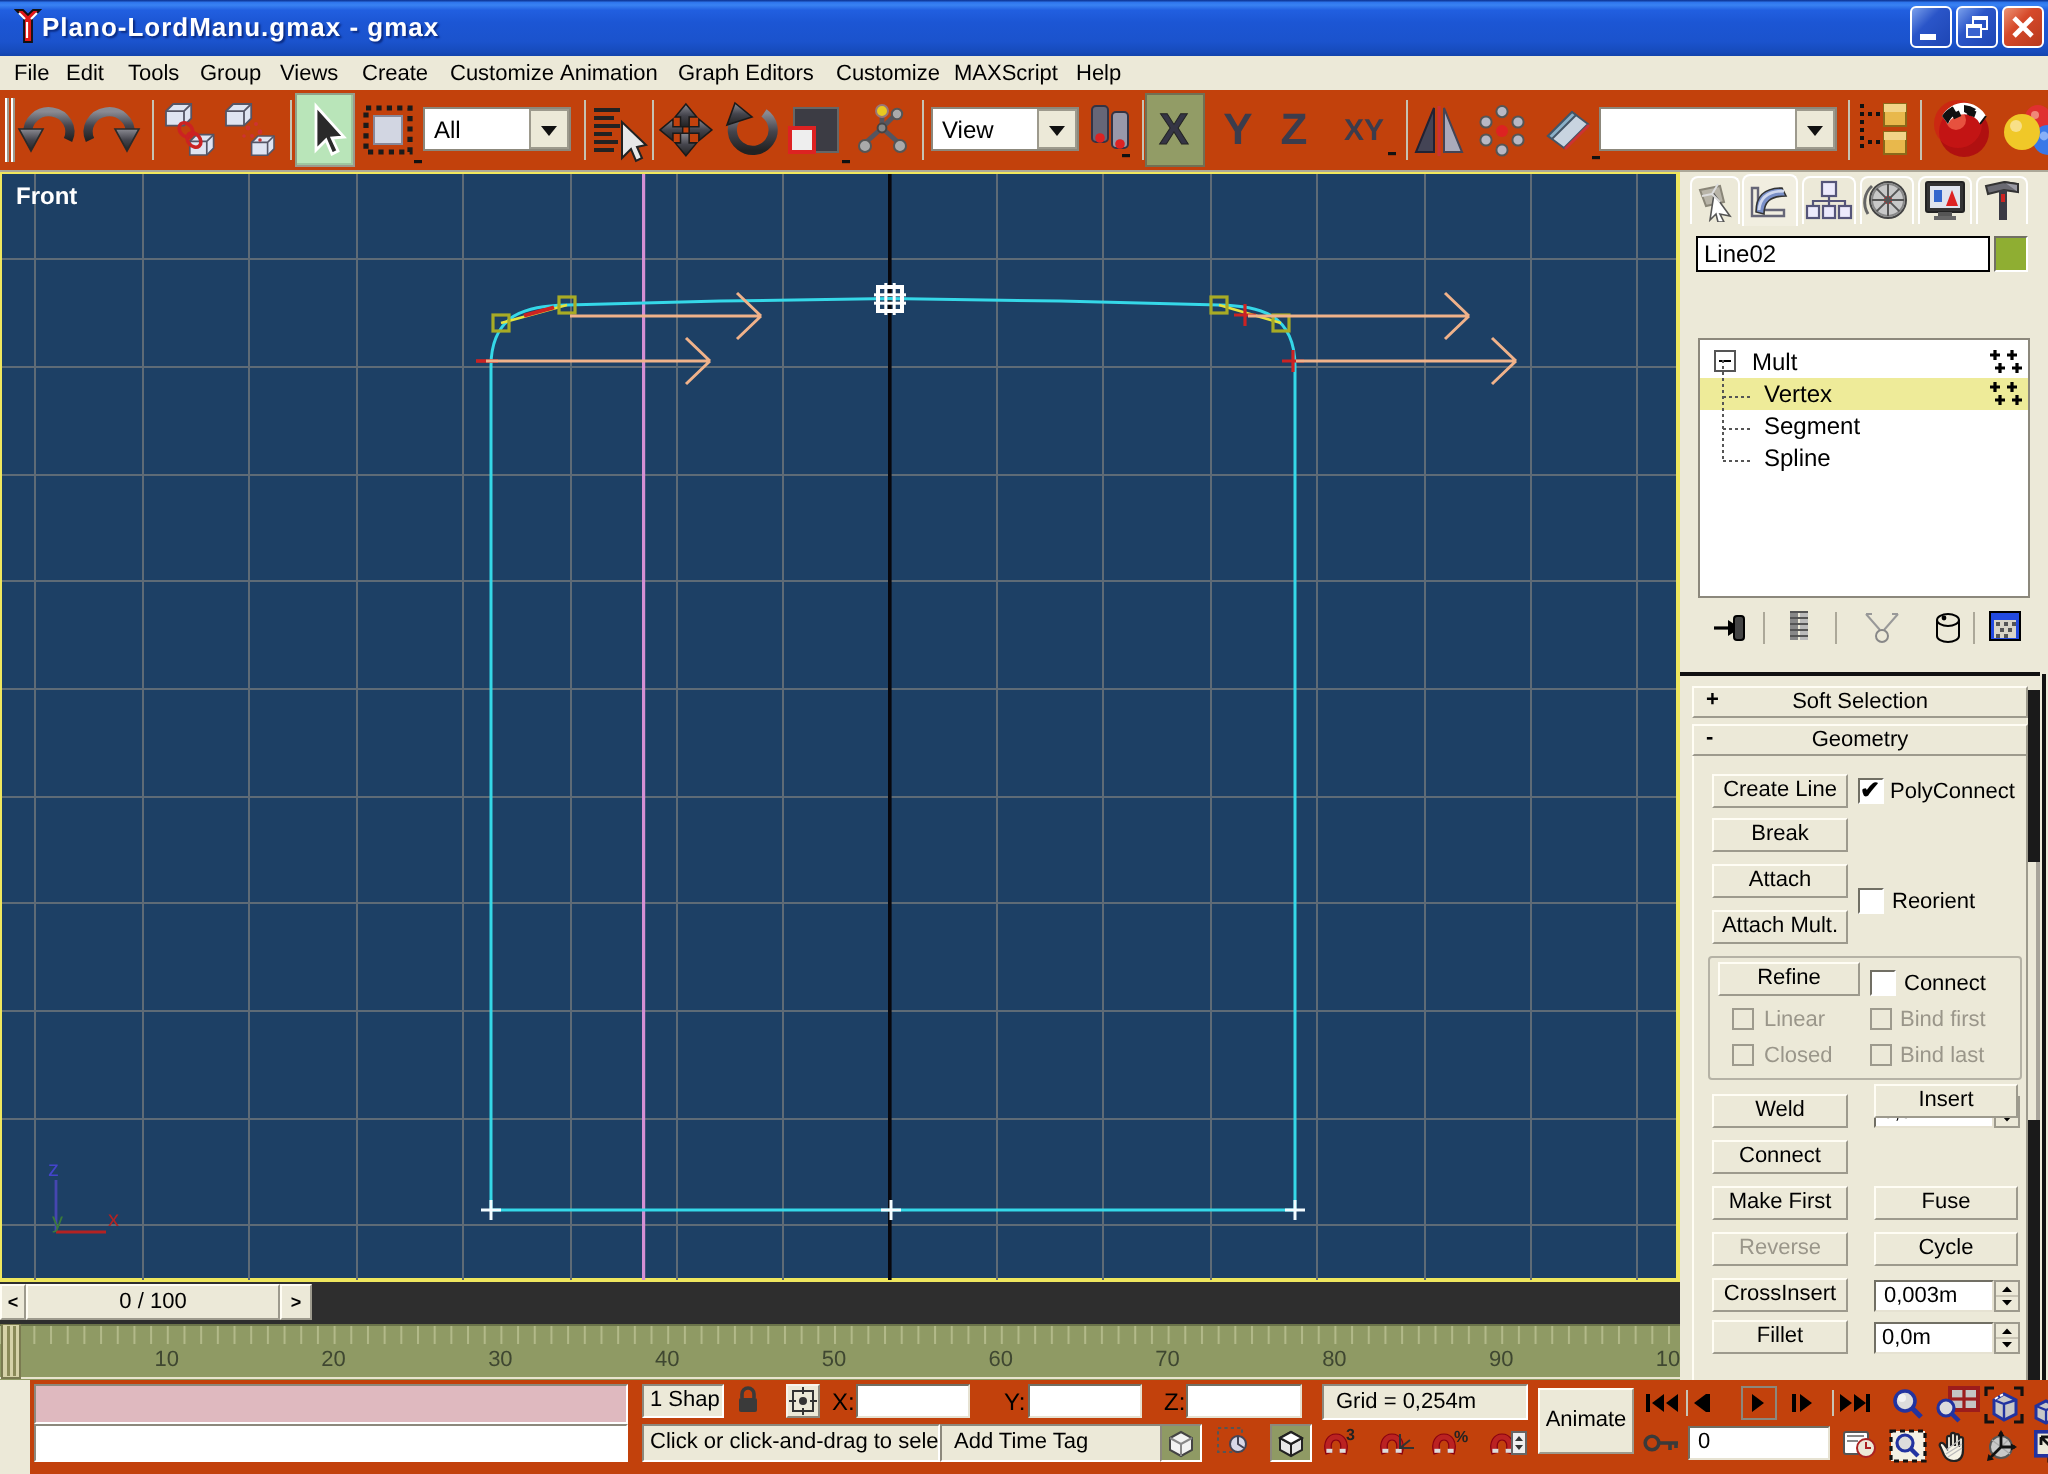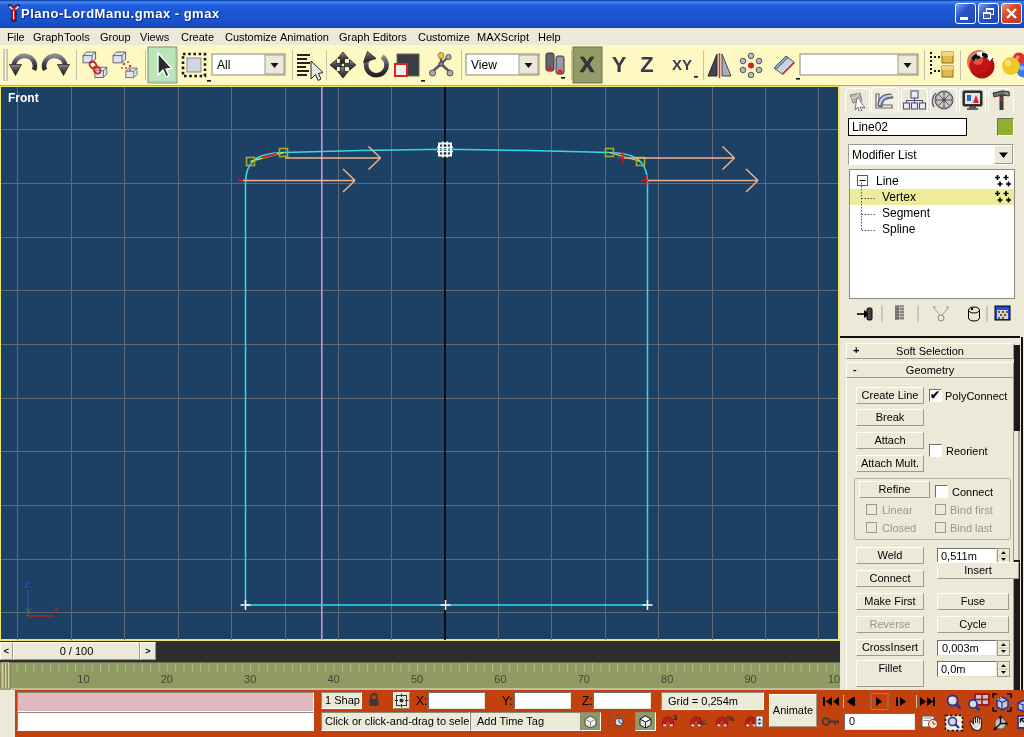--- a/index.html
+++ b/index.html
@@ -29,34 +29,34 @@
  </div>
  <div class="abs" style="left:1001px;top:3px;width:21px;height:21px;border-radius:3px;border:1px solid #fff;background:linear-gradient(135deg,#ec9475,#d6492a 40%,#b83a1e)">
    <svg width="19" height="19">
         <path d="M5 5 L14 14 M14 5 L5 14" stroke="#fff" stroke-width="2.4"></path>
       </svg>
  </div>
 </div>
 
 <div class="abs" id="menubar" style="left:0;top:28px;width:1024px;height:17px;background:#ece9d8;font-size:11px">
  <span class="abs" style="left:7px;top:3px">File</span>
- <span class="abs" style="left:33px;top:3px">Graph</span>
+ <span class="abs" style="left:33px;top:3px">Edit</span>
  <span class="abs" style="left:64px;top:3px">Tools</span>
  <span class="abs" style="left:100px;top:3px">Group</span>
  <span class="abs" style="left:140px;top:3px">Views</span>
  <span class="abs" style="left:181px;top:3px">Create</span>
  <span class="abs" style="left:225px;top:3px">Customize</span>
  <span class="abs" style="left:280px;top:3px">Animation</span>
  <span class="abs" style="left:339px;top:3px">Graph Editors</span>
  <span class="abs" style="left:418px;top:3px">Customize</span>
  <span class="abs" style="left:477px;top:3px">MAXScript</span>
  <span class="abs" style="left:538px;top:3px">Help</span>
 </div>
 
-<div class="abs" id="toolbar" style="left:0;top:45px;width:1024px;height:41px;background:#fef9c3;border-bottom:1px solid #aca899">
+<div class="abs" id="toolbar" style="left:0;top:45px;width:1024px;height:41px;background:#c2410c;border-bottom:1px solid #aca899">
 <svg width="1024" height="40" viewBox="0 0 1024 40">
  <defs>
   <linearGradient id="met" x1="0" y1="0" x2="0" y2="1">
           <stop offset="0" stop-color="#8a8a92"></stop>
           <stop offset="0.5" stop-color="#44444c"></stop>
           <stop offset="1" stop-color="#222"></stop>
         </linearGradient>
   <g id="cube3d">
           <path d="M0 4 L4 0 L14 0 L14 8 L10 12 L0 12 Z" fill="#dfe4f2" stroke="#556"></path>
           <path d="M0 4 L10 4 L10 12 M10 4 L14 0" fill="none" stroke="#556"></path>
@@ -616,37 +616,31 @@
  </div>
  <div class="abs" style="left:148px;top:2px;width:26px;height:24px;border:1px solid #fff;border-bottom:none;border-radius:4px 4px 0 0;background:#ece9d8">
    <svg width="24" height="22" viewBox="0 0 24 22">
         <path d="M4 4 L13 2 L20 3 L20 7 L13 6 L5 8 Z" fill="#6a6a72" stroke="#333"></path>
         <path d="M13 2 L20 3 L20 7" fill="#9a9aa4" stroke="#333"></path>
         <rect x="10.5" y="6" width="4" height="15" fill="#3a3a44"></rect>
         <rect x="11.5" y="8" width="2" height="4" fill="#c22"></rect>
       </svg>
  </div>
 
- <div class="abs" style="left:8px;top:32px;width:119px;height:18px;border:1px solid #000;background:#fff;line-height:16px;padding-left:3px;font-size:12px">Line02</div>
+ <div class="abs" style="left:8px;top:32px;width:147px;height:18px;border:1px solid #000;background:#fff;line-height:16px;padding-left:3px;font-size:12px">Line02</div>
  <div class="abs" style="left:157px;top:32px;width:17px;height:18px;border:1px solid;border-color:#716f64 #fff #fff #716f64;background:#8fae32"></div>
 
- <div class="abs" style="left:8px;top:58px;width:166px;height:21px;border:1px solid;border-color:#9d9a8d #fffdf4 #fffdf4 #9d9a8d;background:#fff">
-   <div class="abs" style="left:3px;top:3px;font-size:12px">Modifier List</div>
-   <div class="abs cbtn" style="right:0px;top:0px;width:19px;height:19px"><svg width="17" height="17">
-          <path d="M4 6.5 L13 6.5 L8.5 12 Z" fill="#000"></path>
-        </svg></div>
- </div>
 
  <div class="abs" style="left:9px;top:83px;width:166px;height:130px;border:1px solid #8c887c;background:#fff;font-size:12px">
    <div class="abs" style="left:0;top:3px;width:164px;height:16px">
      <svg class="abs" style="left:7px;top:2px" width="11" height="11">
           <rect x="0.5" y="0.5" width="10" height="10" fill="#fff" stroke="#555"></rect>
           <line x1="2.5" y1="5.5" x2="8.5" y2="5.5" stroke="#000"></line>
         </svg>
-     <span class="abs" style="left:26px;top:1px">Line</span>
+     <span class="abs" style="left:26px;top:1px">Mult</span>
      <svg class="abs" style="left:145px;top:2px" width="16" height="12" viewBox="0 0 16 12">
           <g stroke="#000" stroke-width="1.6">
             <path d="M2.5 0 L2.5 5 M0 2.5 L5 2.5"></path>
             <path d="M11 0 L11 5 M8.5 2.5 L13.5 2.5"></path>
             <path d="M5 6.5 L5 11.5 M2.5 9 L7.5 9"></path>
             <path d="M13.5 6.5 L13.5 11.5 M11 9 L16 9"></path>
           </g>
         </svg>
    </div>
    <div class="abs" style="left:0;top:19px;width:164px;height:16px;background:#eeeb99">
@@ -765,34 +759,34 @@
 
  <div class="abs cbtn" style="left:16px;top:461px;width:68px;height:17px">Weld</div>
  <div class="abs field" style="left:97px;top:462px;width:60px;height:16px;line-height:14px;padding-left:3px">0,511m</div>
  <svg class="abs" style="left:157px;top:462px" width="13" height="16">
       <rect x="0.5" y="0.5" width="12" height="15" fill="#ece9d8" stroke="#9d9a8d"></rect>
       <line x1="1" y1="8" x2="12" y2="8" stroke="#c8c4b4"></line>
       <path d="M6.5 3.2 L9 6 L4 6 Z" fill="#000"></path>
       <path d="M6.5 12.8 L9 10 L4 10 Z" fill="#000"></path>
     </svg>
  <div class="abs cbtn" style="left:16px;top:484px;width:68px;height:17px">Connect</div>
- <div class="abs cbtn" style="left:97px;top:476px;width:82px;height:17px">Insert</div>
+ <div class="abs cbtn" style="left:97px;top:456px;width:72px;height:17px">Insert</div>
  <div class="abs cbtn" style="left:16px;top:507px;width:68px;height:17px">Make First</div>
  <div class="abs cbtn" style="left:97px;top:507px;width:72px;height:17px">Fuse</div>
  <div class="abs cbtn gray" style="left:16px;top:530px;width:68px;height:17px">Reverse</div>
  <div class="abs cbtn" style="left:97px;top:530px;width:72px;height:17px">Cycle</div>
  <div class="abs cbtn" style="left:16px;top:553px;width:68px;height:17px">CrossInsert</div>
  <div class="abs field" style="left:97px;top:554px;width:60px;height:16px;line-height:14px;padding-left:4px">0,003m</div>
  <svg class="abs" style="left:157px;top:554px" width="13" height="16">
       <rect x="0.5" y="0.5" width="12" height="15" fill="#ece9d8" stroke="#9d9a8d"></rect>
       <line x1="1" y1="8" x2="12" y2="8" stroke="#c8c4b4"></line>
       <path d="M6.5 3.2 L9 6 L4 6 Z" fill="#000"></path>
       <path d="M6.5 12.8 L9 10 L4 10 Z" fill="#000"></path>
     </svg>
- <div class="abs cbtn" style="left:16px;top:574px;width:68px;height:27px">Fillet</div>
+ <div class="abs cbtn" style="left:16px;top:574px;width:68px;height:17px">Fillet</div>
  <div class="abs field" style="left:97px;top:575px;width:60px;height:16px;line-height:14px;padding-left:3px">0,0m</div>
  <svg class="abs" style="left:157px;top:575px" width="13" height="16">
       <rect x="0.5" y="0.5" width="12" height="15" fill="#ece9d8" stroke="#9d9a8d"></rect>
       <line x1="1" y1="8" x2="12" y2="8" stroke="#c8c4b4"></line>
       <path d="M6.5 3.2 L9 6 L4 6 Z" fill="#000"></path>
       <path d="M6.5 12.8 L9 10 L4 10 Z" fill="#000"></path>
     </svg>
 </div>
 
 </body></html>

